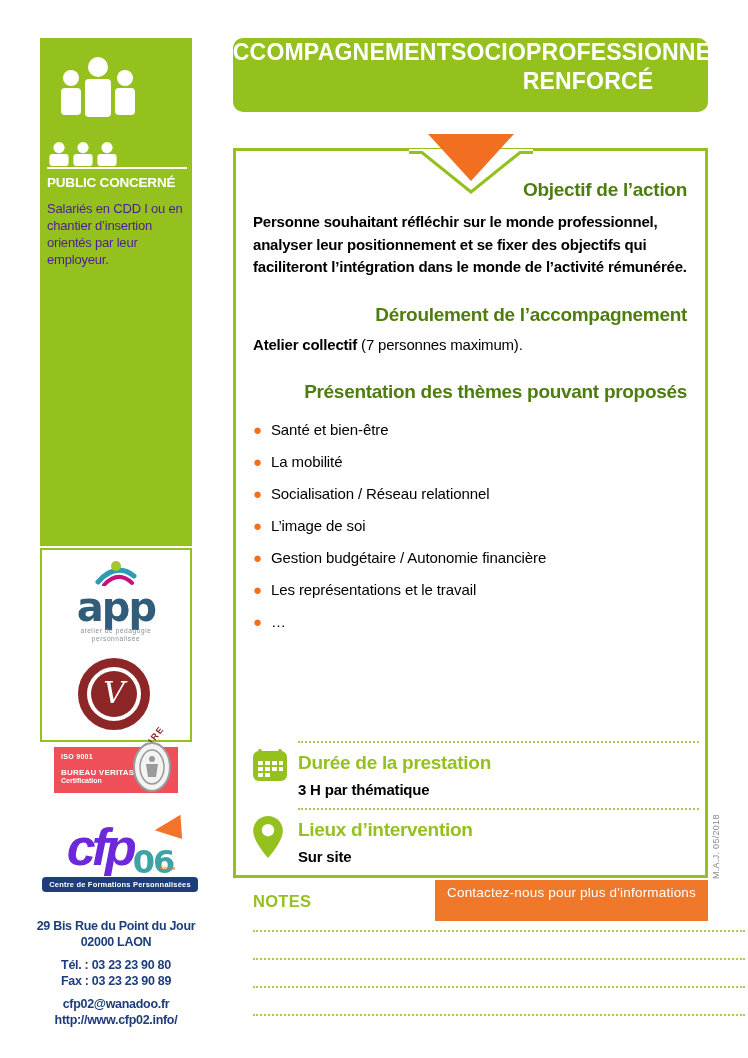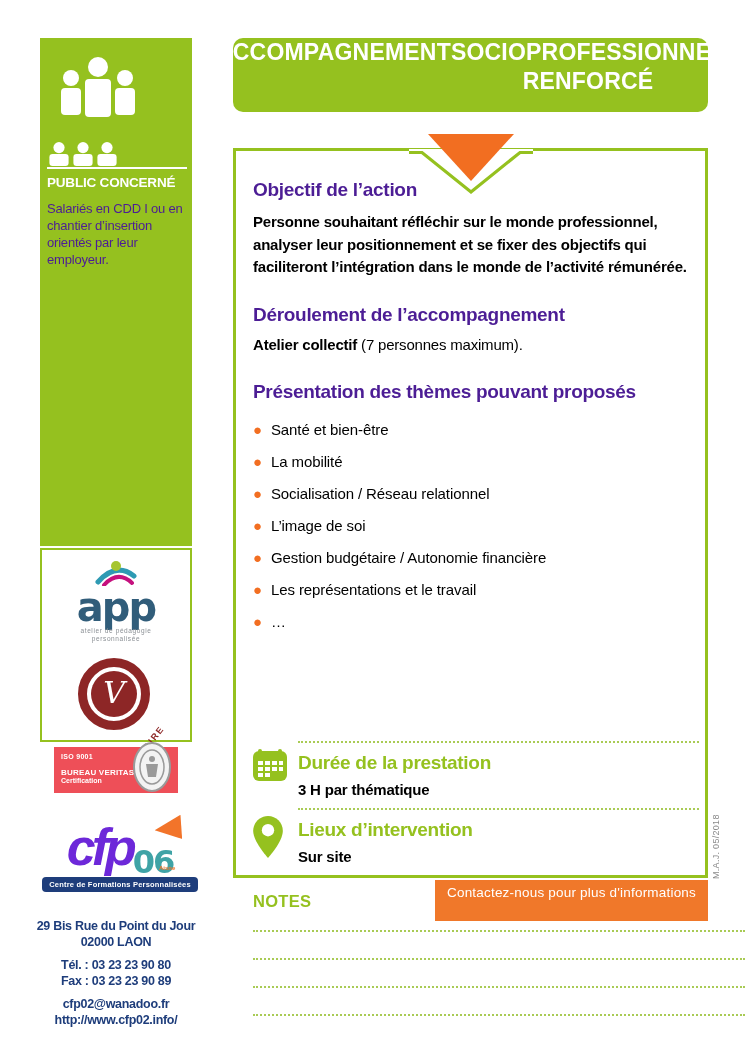--- a/index.html
+++ b/index.html
@@ -43,21 +43,21 @@
   .addr-group { margin-bottom:7px; }
   .addr-link { color:#1e3d7b; text-decoration:none; }
 
   
   .title-banner { position:absolute; left:233px; top:38px; width:475px; height:74px; background:#95c11f; border-radius:10px; color:#fff; font-weight:bold; font-size:23px; letter-spacing:0.2px; text-align:center; display:flex; justify-content:center; line-height:1.25; }
 
   .main-box { position:absolute; left:233px; top:148px; width:475px; height:730px; border:3px solid #95c11f; background:#fff; }
   .notch { position:absolute; top:-17px; left:50%; transform:translateX(-50%); }
 
   .main-content { position:absolute; left:17px; right:18px; top:28px; }
-  .h-green { color:#4c1d95; font-weight:bold; font-size:19px; letter-spacing:-0.3px; margin-bottom:10px; }
+  .h-green { color:#4d7c0f; font-weight:bold; font-size:19px; letter-spacing:-0.3px; margin-bottom:10px;text-align:right; }
   .obj-text { color:#000; font-weight:bold; font-size:15px; line-height:1.5; letter-spacing:-0.2px; margin-bottom:25px; max-width:445px; }
   .atelier-line { font-size:15px; color:#000; margin-bottom:28px; letter-spacing:-0.2px; }
   .atelier-line .b { font-weight:bold; }
   .themes-list { list-style:none; margin-top:18px; }
   .themes-list li { font-size:15px; color:#000; height:32px; letter-spacing:-0.1px; }
   .bullet { color:#f26e21; margin-right:9px; font-size:15px; }
 
   .info-section { position:absolute; left:17px; right:6px; top:590px; }
   .info-row { position:relative; }
   .info-icon { position:absolute; left:0; top:8px; }

